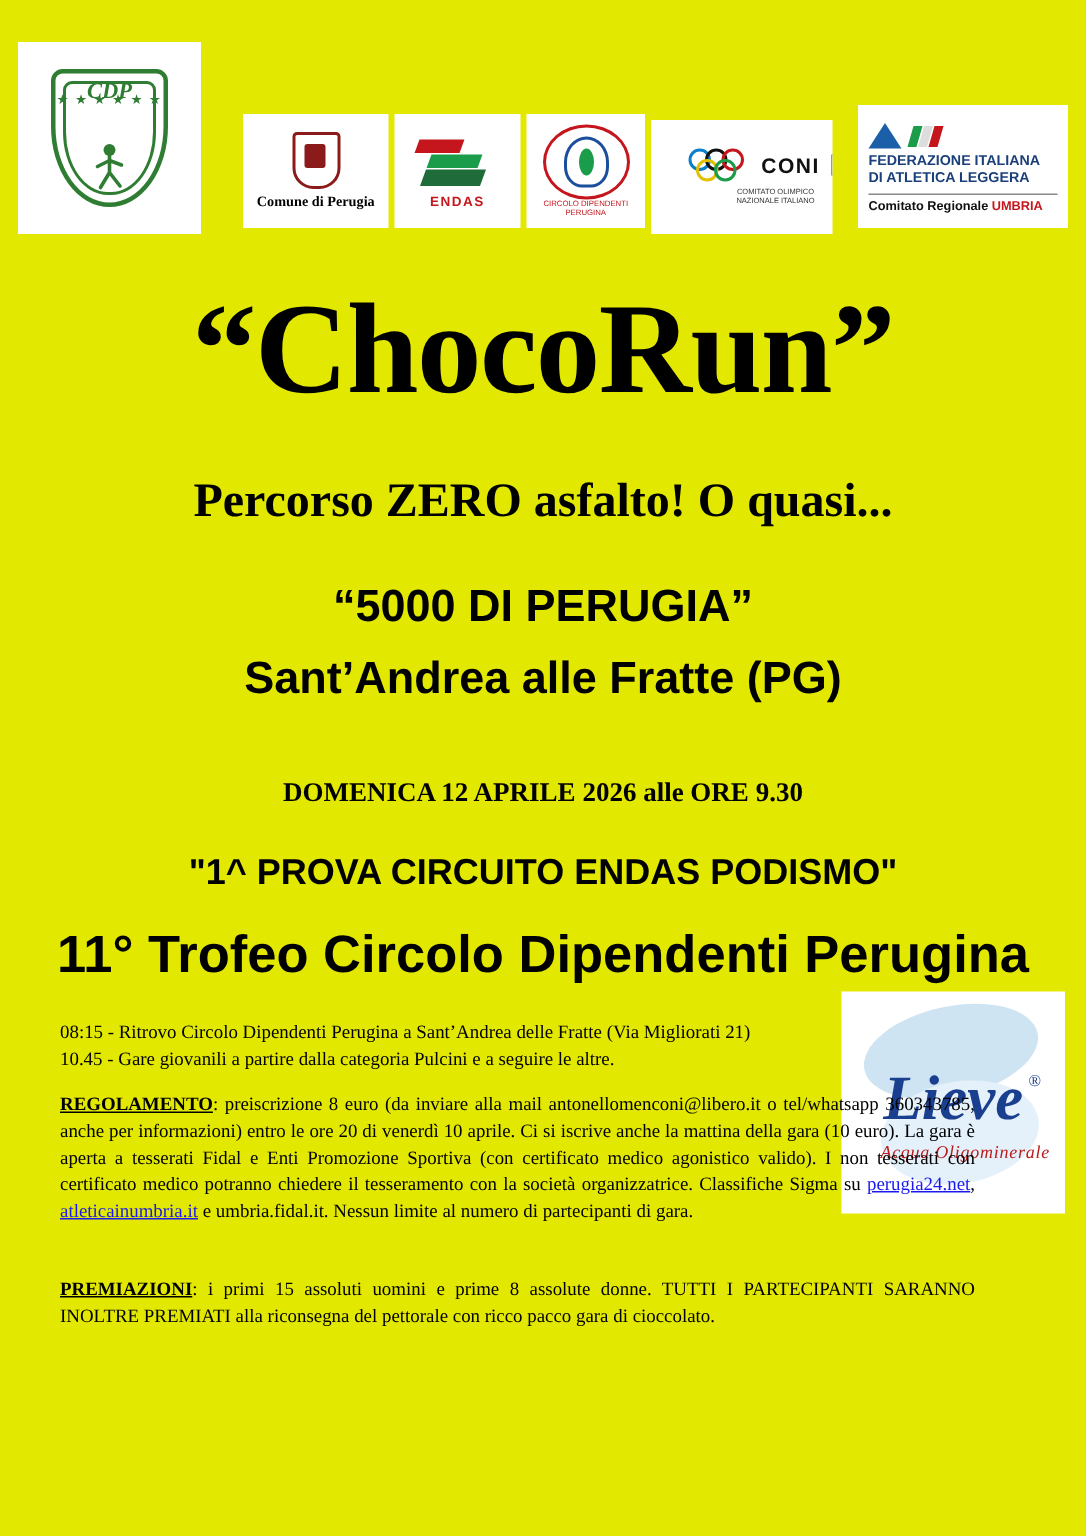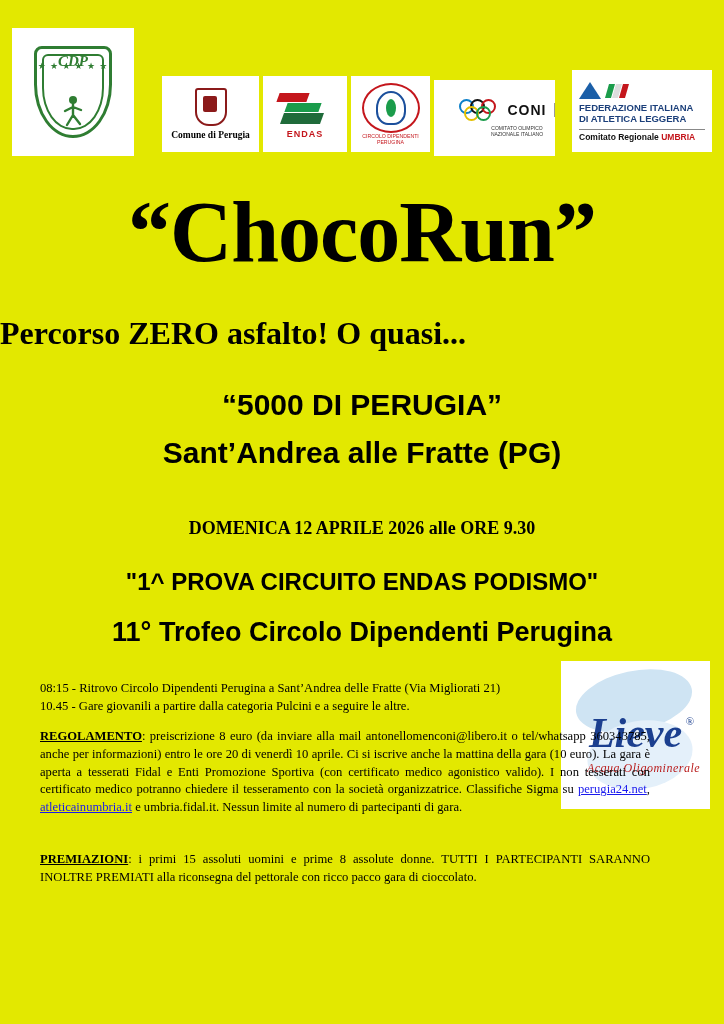--- a/index.html
+++ b/index.html
@@ -225,21 +225,21 @@
     text-align: center;
     font-size: 86px;
     font-weight: bold;
     letter-spacing: -1px;
     color: #000;
     font-family: "Liberation Serif", serif;
   }
   .subtitle-1 {
     position: absolute;
     top: 315px; left: 0; width: 724px;
-    text-align: left;
+    text-align: center;
     font-size: 32px;
     font-weight: bold;
     color: #000;
     font-family: "Liberation Serif", serif;
   }
   .subtitle-2 {
     position: absolute;
     top: 388px; left: 0; width: 724px;
     text-align: center;
     font-size: 30px;
@@ -271,21 +271,21 @@
     text-align: center;
     font-size: 24px;
     font-weight: bold;
     color: #000;
     font-family: "Liberation Sans", sans-serif;
   }
   .trophy-line {
     position: absolute;
     top: 617px; left: 0; width: 724px;
     text-align: center;
-    font-size: 27px;
+    font-size: 35px;
     font-weight: bold;
     color: #000;
     font-family: "Liberation Sans", sans-serif;
   }
 
   
   .lieve-box {
     position: absolute;
     right: 14px;
     top: 661px;

